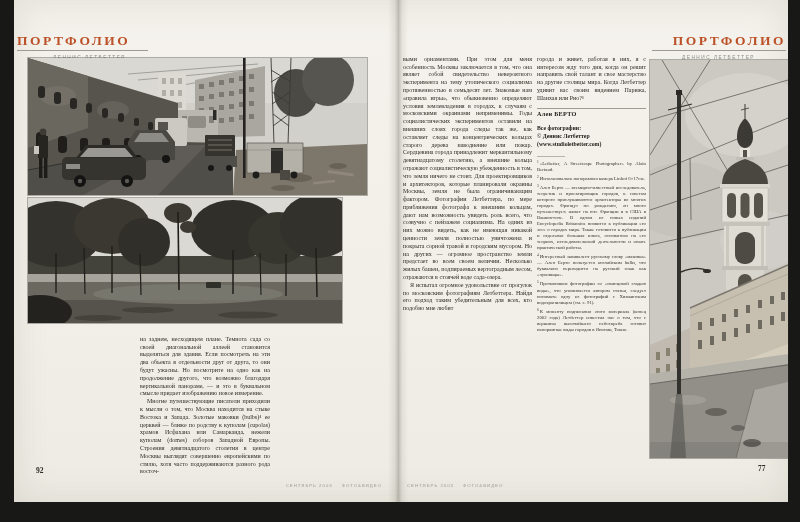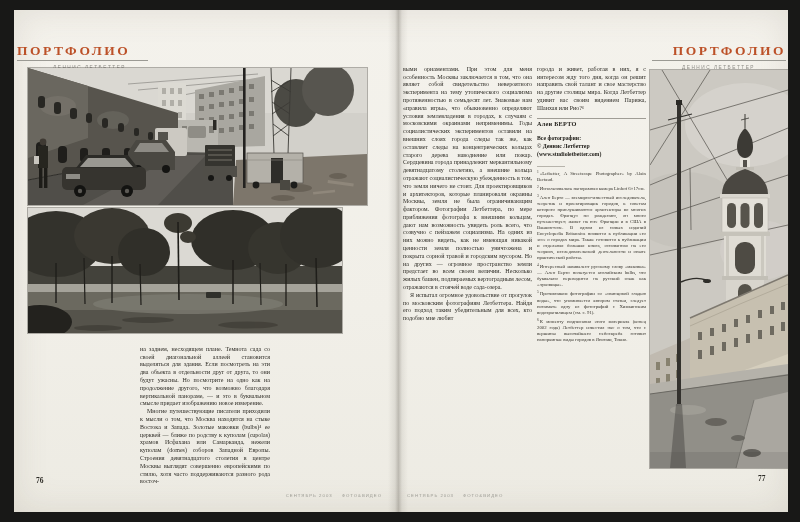--- a/index.html
+++ b/index.html
@@ -4,21 +4,21 @@
 <style>
   * { margin:0; padding:0; box-sizing:border-box; }
   html,body { width:800px; height:522px; }
   body {
     background:#181817;
     position:relative;
     overflow:hidden;
     font-family:"Liberation Serif", serif;
   }
   .spread {
-    position:absolute; left:14px; top:10px; width:774px; height:502px;
+    position:absolute; left:14px; top:0; width:774px; height:502px;
     background:linear-gradient(180deg,#f4f2ec 0%,#f1efe8 60%,#edebe3 100%);
     box-shadow: inset 0 0 35px rgba(110,100,80,0.14);
   }
   .gutter {
     position:absolute; left:374px; top:0; width:20px; height:100%;
     background:linear-gradient(90deg, rgba(0,0,0,0) 0%, rgba(60,54,44,0.10) 35%, rgba(60,54,44,0.28) 52%, rgba(60,54,44,0.08) 70%, rgba(0,0,0,0) 100%);
     pointer-events:none;
   }
   .abs { position:absolute; }
 
@@ -286,21 +286,21 @@
       </svg>
     </div>
 
     <div class="abs" style="left:126px;top:335px;width:130px;height:155px;overflow:hidden;">
       <div class="s2 coltext">
         <p>на заднем, несходящем плане. Темнота сада со своей диагональной аллеей становится выделяться для здания. Если посмотреть на эти два объекта в отдельности друг от друга, то они будут ужасны. Но посмотрите на одно как на продолжение другого, что возможно благодаря вертикальной панораме, — и это в буквальном смысле придает изображению новое измерение.</p>
         <p class="indent">Многие путешествующие писатели приходили к мысли о том, что Москва находится на стыке Востока и Запада. Золотые маковки (bulbs)⁴ ее церквей — ближе по родству к куполам (cupolas) храмов Исфахана или Самарканда, нежели куполам (domes) соборов Западной Европы. Строения девятнадцатого столетия в центре Москвы выглядят совершенно европейскими по стилю, хотя часто поддерживаются разного рода восточ-</p>
       </div>
     </div>
 
-    <div class="abs pagenum" style="left:22px;top:466px;">76</div>
+    <div class="abs pagenum" style="left:22px;top:466px;">92</div>
 
     <div class="abs" style="left:240px;top:480px;width:128px;">
       <div class="s2" style="text-align:right;">
         <span class="footer">
           <span>СЕНТЯБРЬ 2003</span><span class="mag">ФОТО&amp;ВИДЕО</span>
         </span>
       </div>
     </div>
   </div>
 

